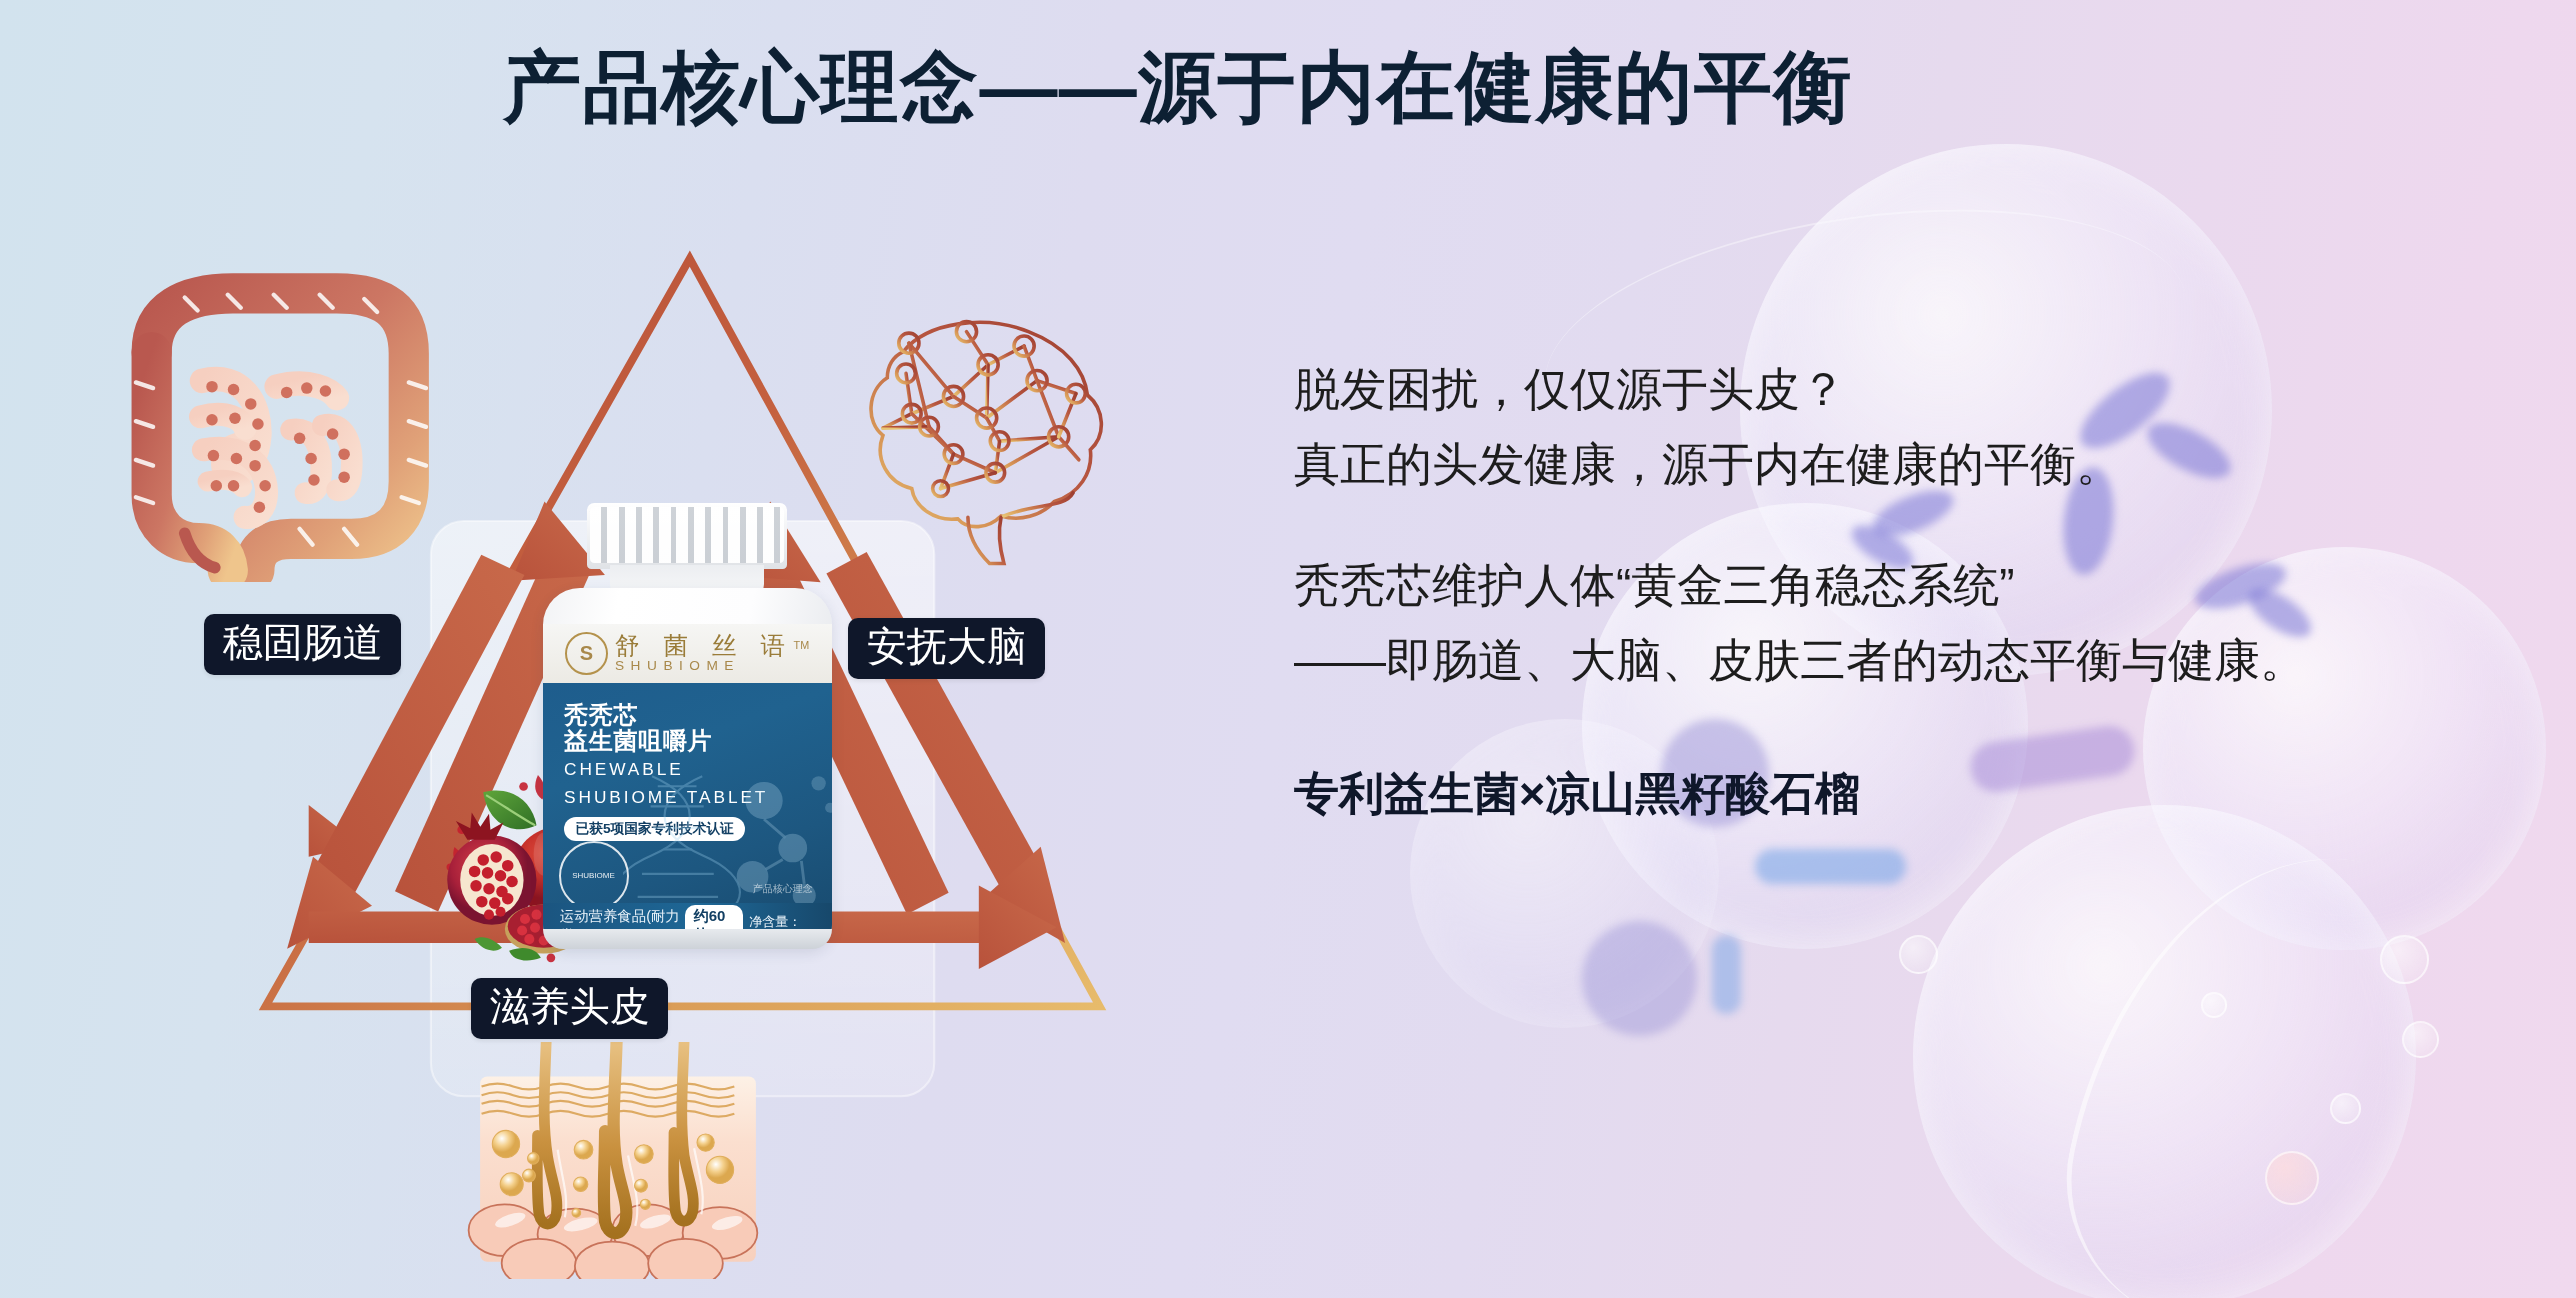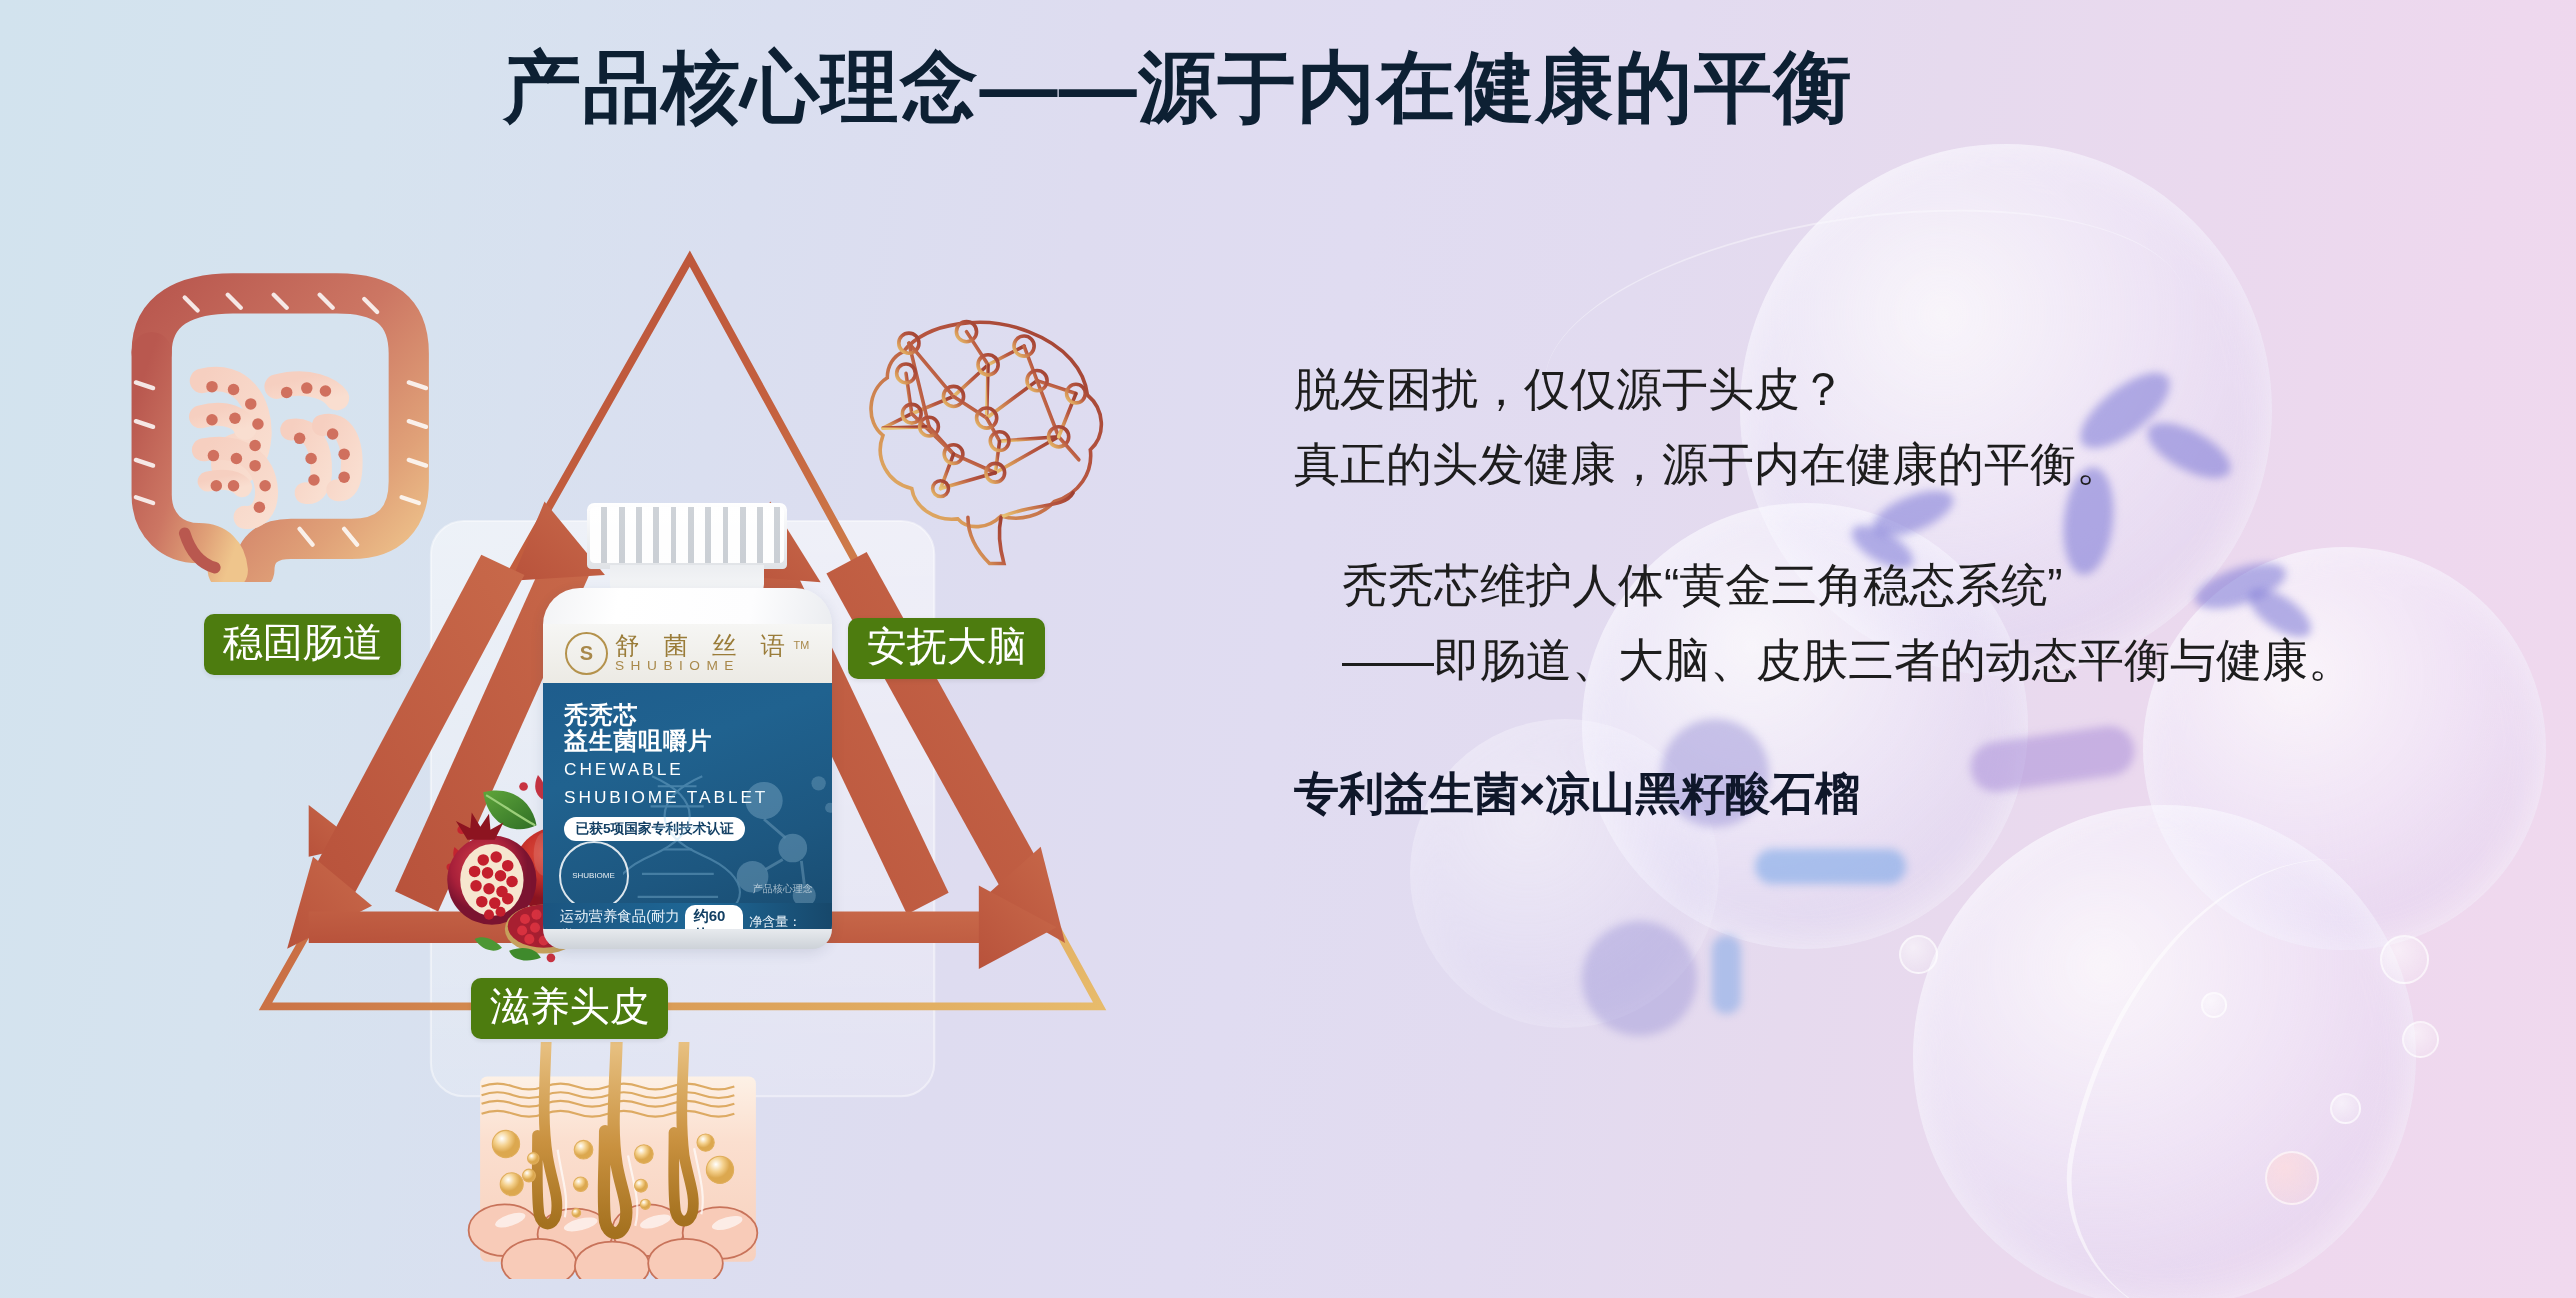--- a/index.html
+++ b/index.html
@@ -87,21 +87,21 @@
   }
 
   
   .diagram{position:absolute;left:93px;top:237px;width:1021px;height:1057px;}
   .diagram svg{position:absolute;left:0;top:0;}
 
   .organ{position:absolute;}
   .organ svg{display:block;}
 
   .badge{
-    position:absolute;background:#4d7c0f;border-radius:10px;
+    position:absolute;background:#0f172a;border-radius:10px;
     color:#ffffff;font-size:40px;font-weight:500;
     padding:7.2px 18.7px 11.5px 18.7px;white-space:nowrap;line-height:1.05;
     box-shadow:0 1.4px 4.3px rgba(0,0,0,.08);
   }
   .badge.gut{left:111px;top:377px;}
   .badge.brain{left:755px;top:381px;}
   .badge.scalp{left:378px;top:741px;}
 
   
   .bottle{position:absolute;left:518px;top:503px;width:345px;height:446px;}
@@ -179,21 +179,21 @@
     background:linear-gradient(180deg,#e7eaee,#cdd2d8);
     border-radius:0 0 24.5px 24.5px;
   }
 
   
   .pom{position:absolute;left:417px;top:762px;width:216px;height:216px;}
 
   
   .copy{position:absolute;left:1294px;top:352px;width:1237px;}
   .copy .line{font-size:46px;color:#1d1d1d;line-height:1.62;white-space:nowrap;}
-  .copy .para2{margin-top:47px;margin-left:48px;}
+  .copy .para2{margin-top:47px;}
   .copy .red{
     margin-top:62px;color:#0f172a;font-weight:bold;font-size:45px;line-height:1.55;white-space:nowrap;
   }
 </style>
 </head>
 <body>
 
 <div class="bg-layer">
   <div class="swoosh2"></div>
   <div class="petri p1"></div>

